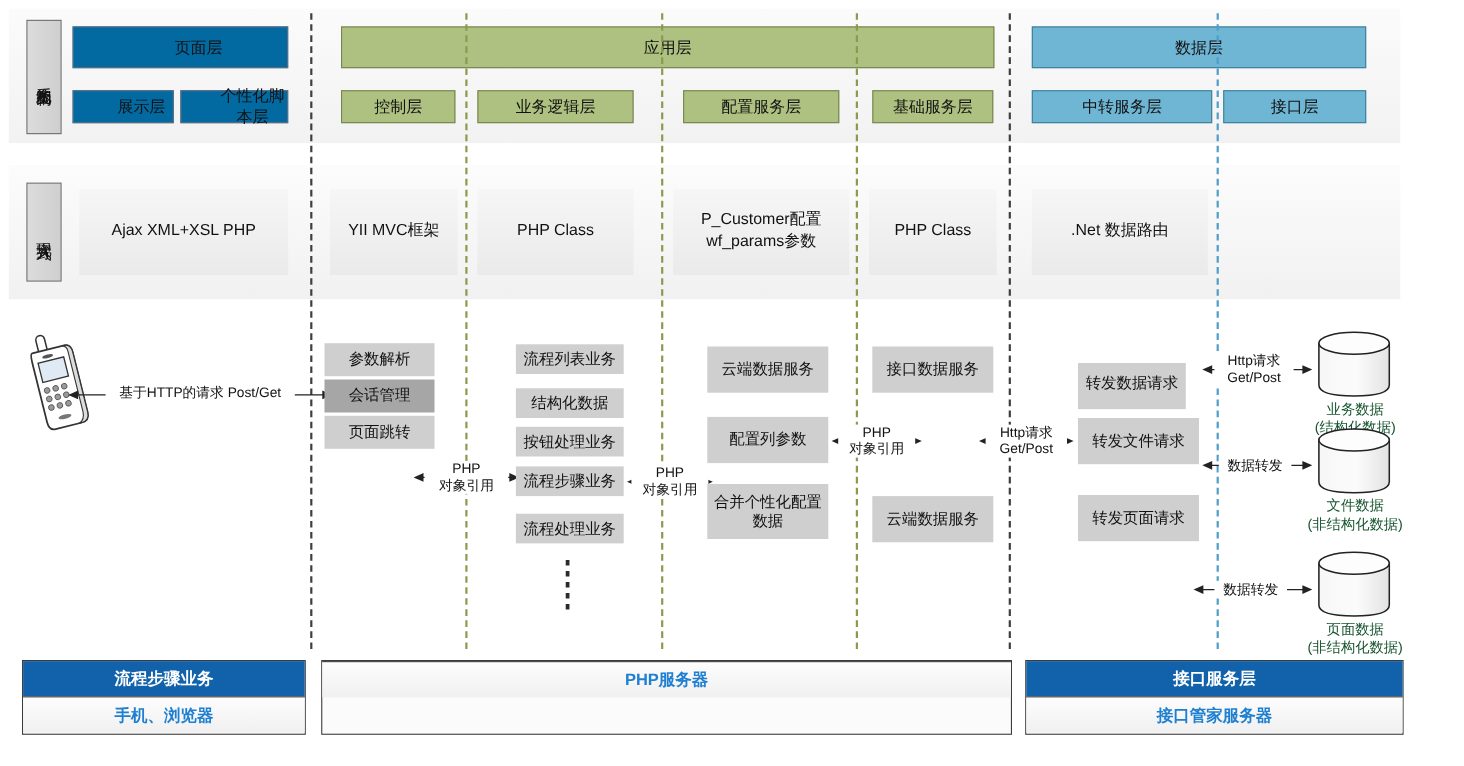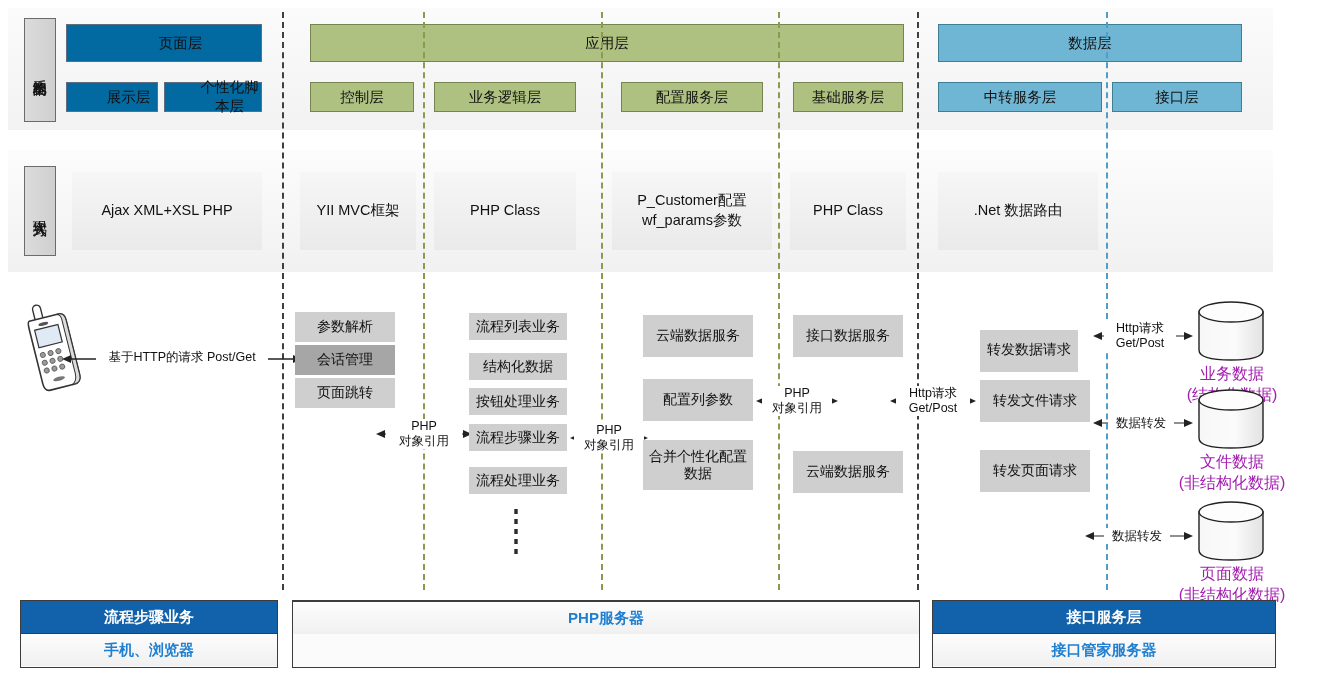--- a/index.html
+++ b/index.html
@@ -50,21 +50,21 @@
 
   
   .bbar{border:1.5px solid #3c3c3c;background:#fbfbfb;}
   .bbar-top{background:#1162ab;color:#fff;font-weight:bold;font-size:15px;
             display:flex;align-items:center;justify-content:center;height:32px;}
   .bbar-bot{background:linear-gradient(180deg,#fdfdfd,#f0f0f0);color:#1f7fd0;
             font-weight:bold;font-size:15px;
             display:flex;align-items:center;justify-content:center;height:32px;
             border-top:1.5px solid #3c3c3c;}
 
-  .dbcap{font-size:16px;text-align:center;line-height:1.3;color:#a21caf;}
+  .dbcap{font-size:13px;text-align:center;line-height:1.3;color:#14532d;}
   svg{display:block;overflow:visible;}
 </style>
 </head>
 <body>
 
 <div class="abs panel" style="left:8px;top:8px;width:1265px;height:122px;"></div>
 
 <div class="abs vlabel" style="left:24px;top:18px;width:32px;height:104px;">系统架构图</div>
 
 <div class="abs lbox blue" style="left:66px;top:24px;width:196px;height:38px;">页面层</div>

